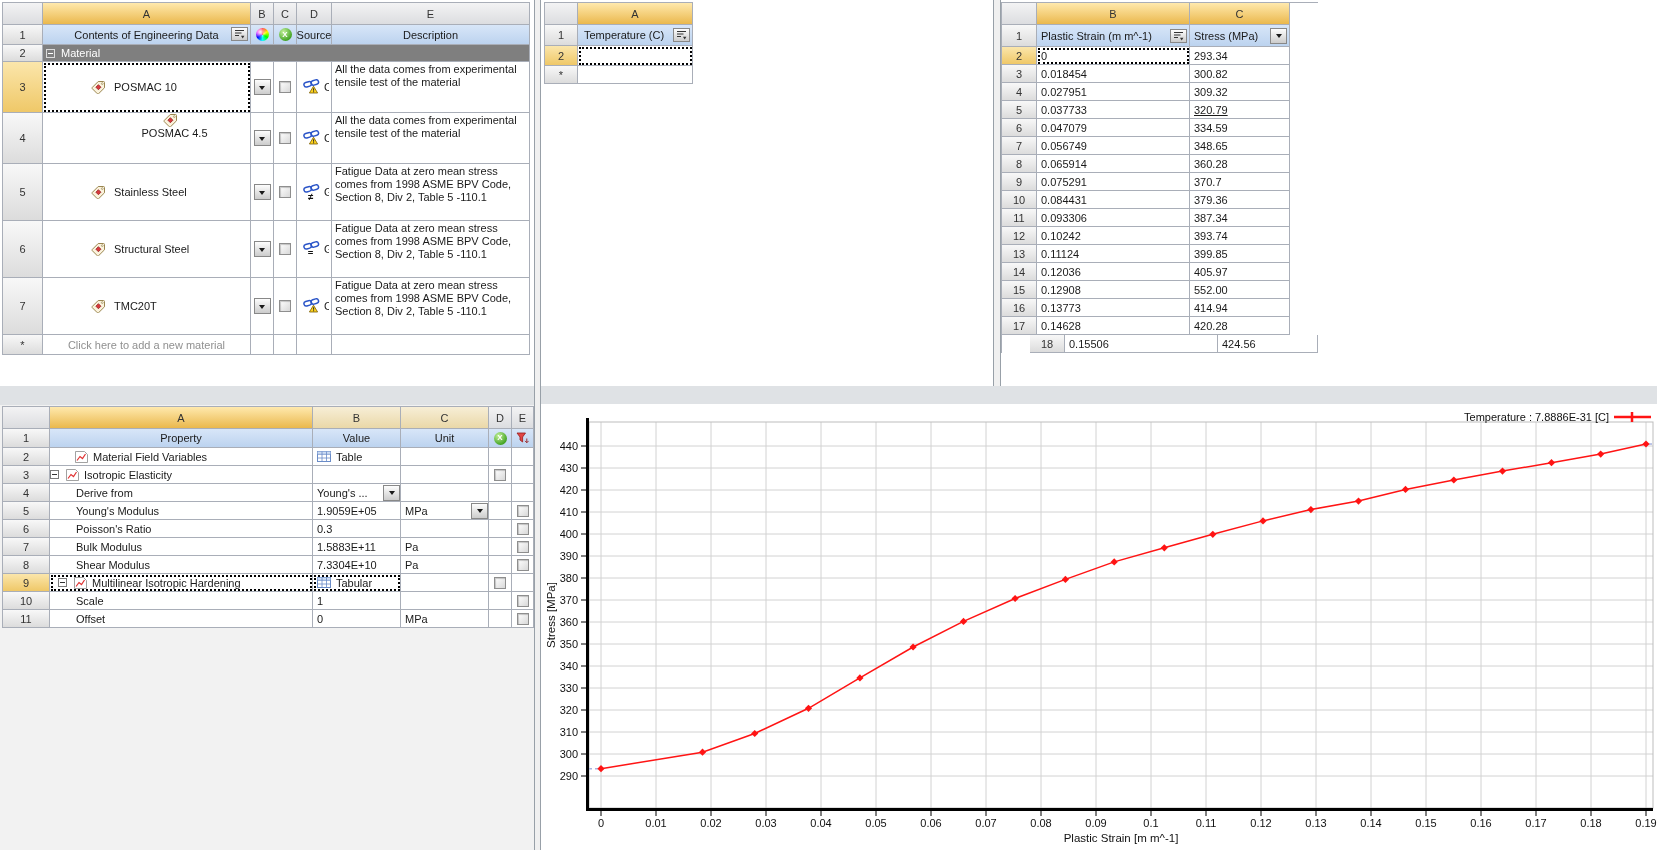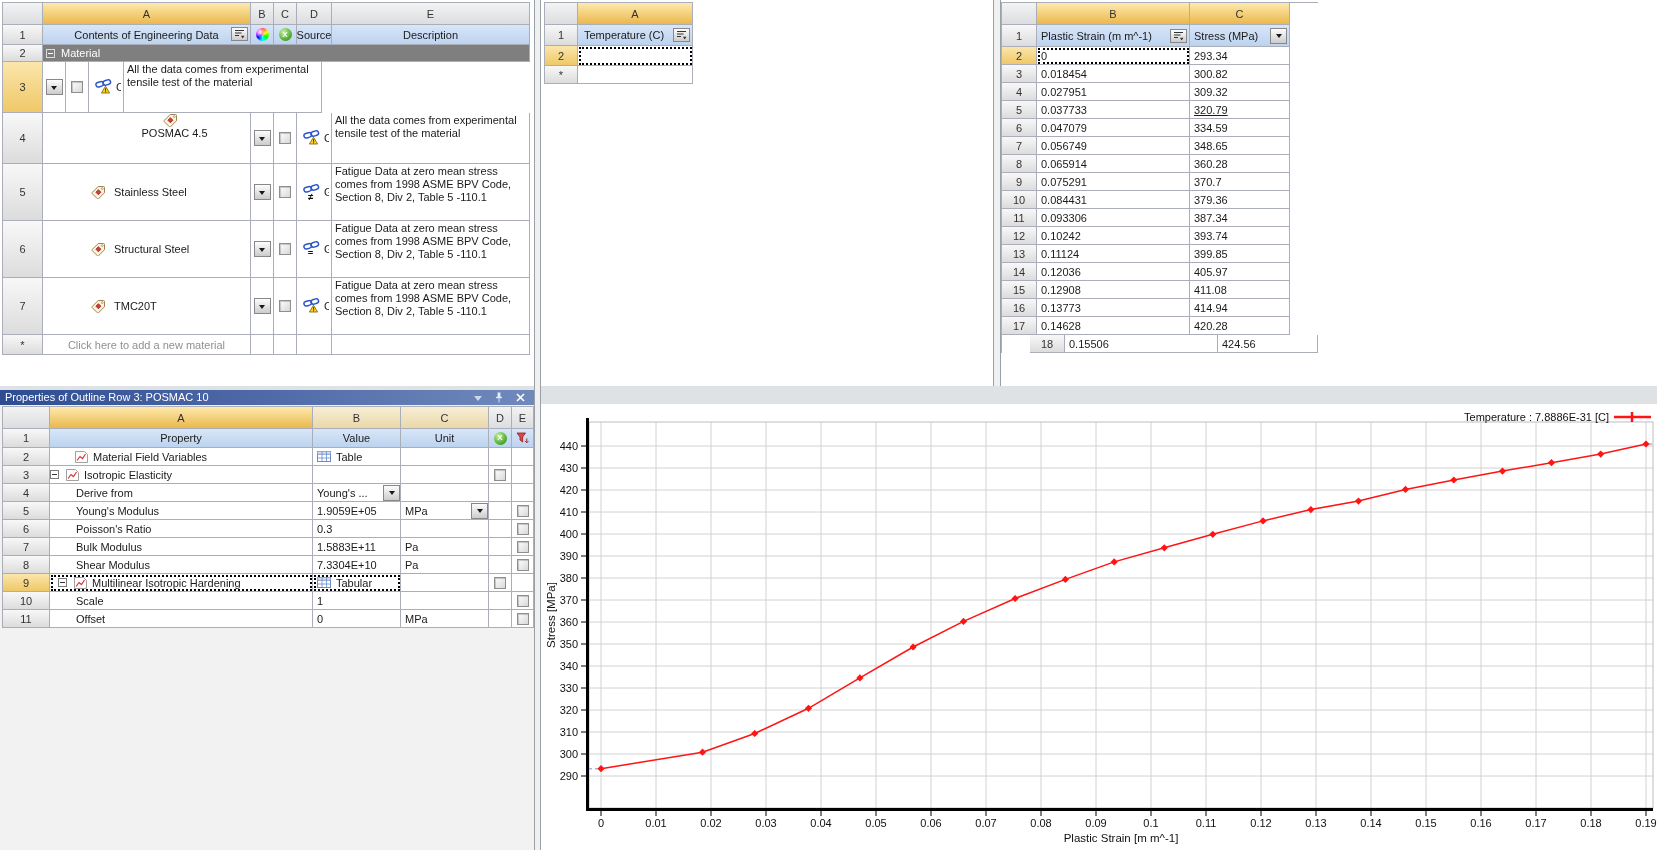--- a/index.html
+++ b/index.html
@@ -94,20 +94,30 @@
           <div class="c num" style="width: 40px; height: 17px;">2</div>
           <div class="c grp" style="width: 487px; height: 17px; padding-left: 3px;">
             <span class="expbox light" style="margin-right:6px">
               <span class="minus"></span>
             </span>
             <span>Material</span>
           </div>
         </div>
         <div class="row">
           <div class="c num sel" style="width: 40px; height: 51px;">3</div>
+          <div class="c dotted" style="width: 208px; height: 51px; padding-left: 48px;">
+            <span class="icon">
+              <svg width="15" height="14" viewBox="0 0 15 14">
+                <path d="M7.2 1.5h5.3a1 1 0 0 1 1 1v5.3L7.6 13.7a.9.9 0 0 1-1.3 0L1.3 8.7a.9.9 0 0 1 0-1.3z" fill="#fbf3dd" stroke="#9a8650"></path>
+                <rect x="5.6" y="5.4" width="3.6" height="3.6" transform="rotate(45 7.4 7.2)" fill="#d8393c" stroke="#8d1f22" stroke-width="0.7"></rect>
+                <circle cx="11.3" cy="3.6" r="0.9" fill="#fff" stroke="#9a8650" stroke-width="0.7"></circle>
+              </svg>
+            </span>
+            <span style="margin-left: 8px;">POSMAC 10</span>
+          </div>
           <div class="c ctr" style="width: 23px; height: 51px;">
             <span class="ddbtn">
               <span class="tri"></span>
             </span>
           </div>
           <div class="c ctr" style="width: 23px; height: 51px;">
             <span class="cb"></span>
           </div>
           <div class="c " style="width: 35px; height: 51px; padding-left: 6px;">
             <span class="icon">
@@ -405,59 +415,40 @@
           <div class="c padl" style="width: 100px; height: 18px;">399.85</div>
         </div>
         <div class="row">
           <div class="c num" style="width: 35px; height: 18px;">14</div>
           <div class="c padl" style="width: 153px; height: 18px;">0.12036</div>
           <div class="c padl" style="width: 100px; height: 18px;">405.97</div>
         </div>
         <div class="row">
           <div class="c num" style="width: 35px; height: 18px;">15</div>
           <div class="c padl" style="width: 153px; height: 18px;">0.12908</div>
-          <div class="c padl" style="width: 100px; height: 18px;">411.08</div>
+          <div class="c padl" style="width: 100px; height: 18px;">552.00</div>
         </div>
         <div class="row">
           <div class="c num" style="width: 35px; height: 18px;">16</div>
           <div class="c padl" style="width: 153px; height: 18px;">0.13773</div>
           <div class="c padl" style="width: 100px; height: 18px;">414.94</div>
         </div>
         <div class="row">
           <div class="c num" style="width: 35px; height: 18px;">17</div>
           <div class="c padl" style="width: 153px; height: 18px;">0.14628</div>
           <div class="c padl" style="width: 100px; height: 18px;">420.28</div>
         </div>
         <div class="row">
           <div class="c num" style="width: 35px; height: 18px; margin-left: 28px;">18</div>
           <div class="c padl" style="width: 153px; height: 18px;">0.15506</div>
           <div class="c padl" style="width: 100px; height: 18px;">424.56</div>
         </div>
       </div>
     </div>
 
-  <div class="ptitle">
-    <span>Properties of Outline Row 3: POSMAC 10</span>
-    <span class="tbaricons" style="right:8px;" id="props-tbar-icons">
-        <span class="tbi">
-          <span style="width:0;height:0;border:4px solid transparent;border-top:5px solid #cdd8ee;margin-top:5px"></span>
-        </span>
-        <span class="tbi">
-          <svg width="8" height="11" viewBox="0 0 8 11">
-            <path d="M2.6 0.6h2.8v4.2h1.4v1.4H1.2V4.8h1.4z" fill="#e8eefc"></path>
-            <rect x="3.6" y="6.4" width="0.9" height="4" fill="#e8eefc"></rect>
-          </svg>
-        </span>
-        <span class="tbi" style="">
-          <svg width="9" height="9" viewBox="0 0 9 9">
-            <path d="M1 1L8 8M8 1L1 8" stroke="#ffffff" stroke-width="1.6" fill="none"></path>
-          </svg>
-        </span>
-      </span>
-  </div>
   <div class="propsbody" id="props-body">
       <div class="tbl" style="left: 2px; top: 1px;">
         <div class="row">
           <div class="c colhdr" style="width: 47px; height: 22px;"></div>
           <div class="c colhdr gold" style="width: 263px; height: 22px;">A</div>
           <div class="c colhdr palegold" style="width: 88px; height: 22px;">B</div>
           <div class="c colhdr palegold" style="width: 88px; height: 22px;">C</div>
           <div class="c colhdr " style="width: 23px; height: 22px;">D</div>
           <div class="c colhdr " style="width: 22px; height: 22px;">E</div>
         </div>

